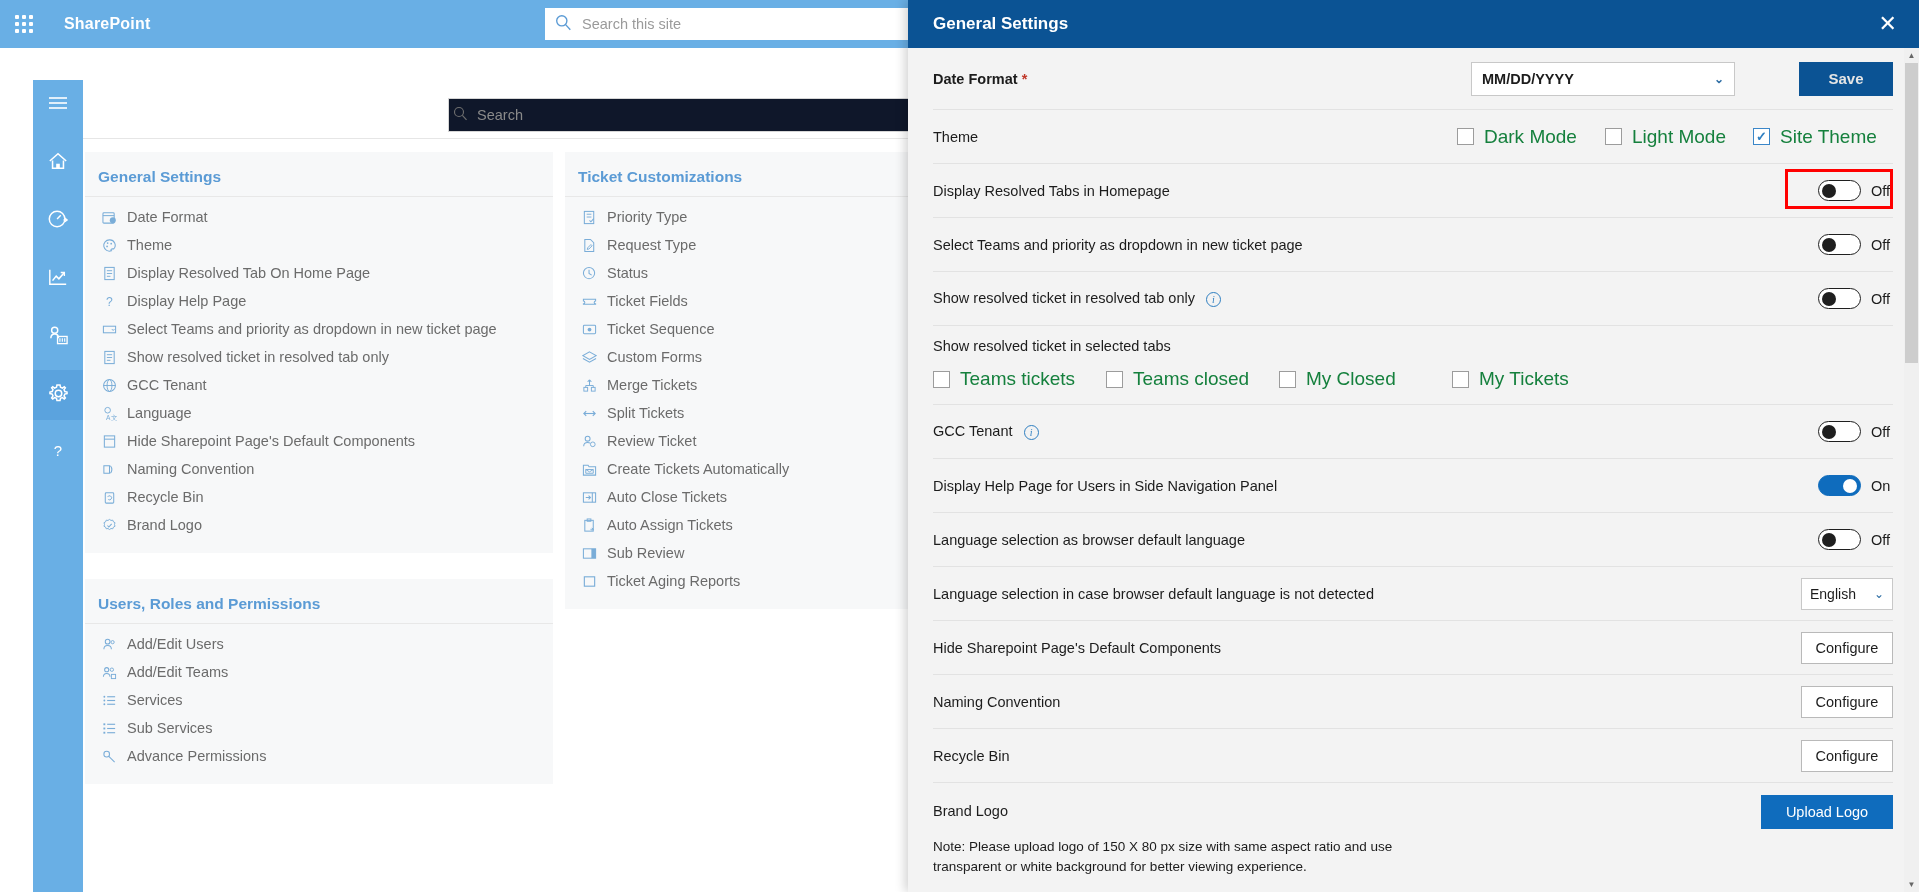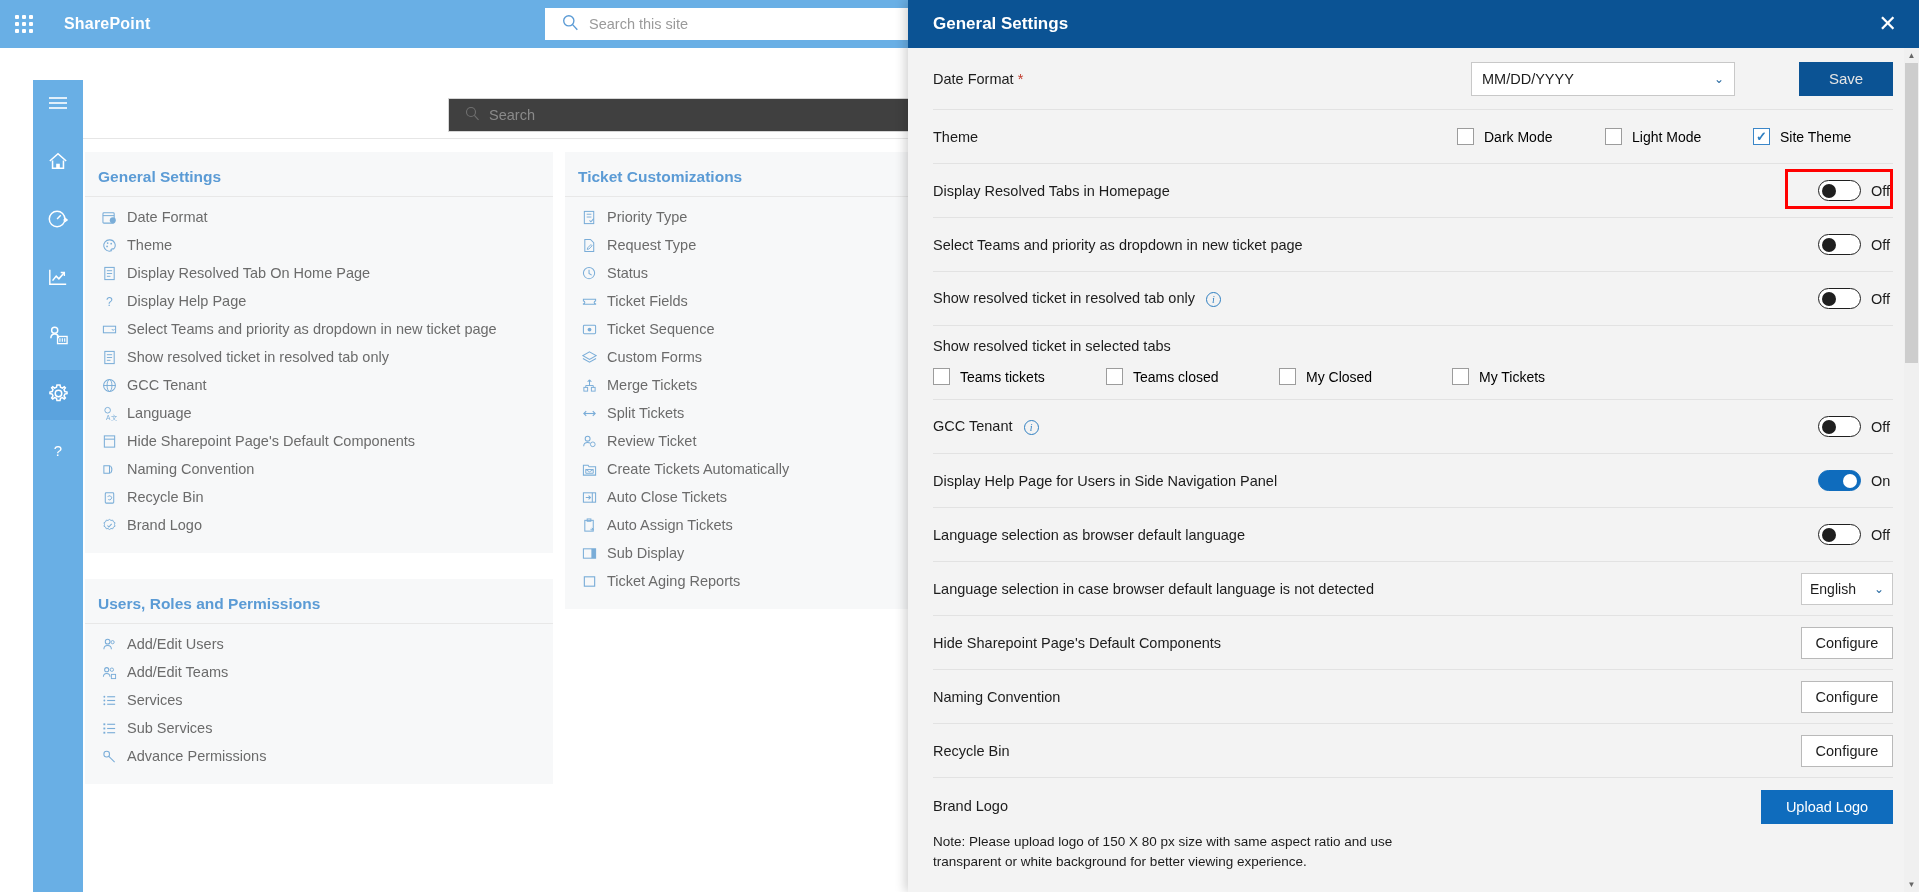--- a/index.html
+++ b/index.html
@@ -16,21 +16,21 @@
   .suitebar {
     position: absolute; top: 0; left: 0; width: 1919px; height: 48px;
     background: #69afe5; display: flex; align-items: center;
   }
   .waffle { width: 48px; height: 48px; display: flex; align-items: center; justify-content: center; cursor: pointer; }
   .waffle-grid { display: grid; grid-template-columns: repeat(3, 4px); grid-template-rows: repeat(3, 4px); gap: 3px; }
   .waffle-grid i { width: 4px; height: 4px; background: #fff; border-radius: 1px; display: block; }
   .suite-title { color: #fff; font-size: 16px; font-weight: bold; margin-left: 16px; letter-spacing: .2px; }
   .suite-search {
     position: absolute; left: 545px; top: 8px; width: 640px; height: 32px;
-    background: #fff; display: flex; align-items: center; padding: 0 17px;
+    background: #fff; display: flex; align-items: center; padding: 0 10px;
   }
   .suite-search .mag { margin-right: 10px; flex: 0 0 auto; }
   .suite-search .ph { color: #9a9a9a; font-size: 14.5px; }
 
   
   .page { position: absolute; top: 48px; left: 0; width: 1919px; height: 844px; background: #fff; }
 
   
   .rail {
     position: absolute; left: 33px; top: 32px; width: 50px; height: 812px;
@@ -40,21 +40,21 @@
     width: 50px; height: 50px; display: flex; align-items: center; justify-content: center;
     cursor: pointer;
   }
   .rail-item.active { background: #5ba3de; }
   .rail-spacer { height: 8px; }
 
   
   .site-search-row { position: absolute; left: 83px; top: 0; width: 1836px; height: 90px; background: #fff; }
   .site-search {
     position: absolute; left: 365px; top: 50px; width: 830px; height: 34px;
-    border: 1px solid #d6d6d6; background: #404040; display: flex; align-items: center; padding: 0 16px;
+    border: 1px solid #d6d6d6; background: #0f172a; display: flex; align-items: center; padding: 0 4px;
   }
   .site-search .ph { color: #8a8a8a; font-size: 14.5px; margin-left: 9px; }
   .rule { position: absolute; left: 83px; top: 90px; width: 1836px; height: 1px; background: #e6e6e6; }
 
   
   .cols { position: absolute; left: 85px; top: 104px; width: 1834px; height: 740px; }
   .col { position: absolute; top: 0; width: 468px; }
   .col1 { left: 0; }
   .col2 { left: 480px; }
 
@@ -88,21 +88,21 @@
     position: absolute; top: 48px; left: 0; width: 1011px; height: 844px;
     padding: 0 26px 0 25px; overflow: hidden;
   }
 
   .row { display: flex; align-items: center; border-bottom: 1px solid #e2e2e2; min-height: 54px; }
   .row:last-child { border-bottom: none; }
   .row-label { font-size: 14.5px; color: #1c1c1c; flex: 1 1 auto; }
   .row-right { display: flex; align-items: center; gap: 10px; flex: 0 0 auto; }
 
   
-  .row-date { min-height: 62px; }
+  .row-date { min-height: 62px; font-weight: bold; }
   .select {
     width: 264px; height: 34px; border: 1px solid #c8c8c8; background: #fff;
     display: flex; align-items: center; justify-content: space-between;
     padding: 0 10px; font-size: 14.5px; color: #1c1c1c; cursor: pointer;
   }
   .chev { color: #2b6ca3; font-size: 12px; }
   .btn-save {
     width: 94px; height: 34px; background: #0b5394; color: #e5e5e5;
     font-size: 15px; display: flex; align-items: center; justify-content: center;
     cursor: pointer; margin-left: 54px; border: none;
@@ -111,21 +111,21 @@
   
   .cbx { display: flex; align-items: center; gap: 10px; cursor: pointer; }
   .box {
     width: 17px; height: 17px; border: 1px solid #9c9c9c; background: #fff;
     display: flex; align-items: center; justify-content: center; flex: 0 0 17px;
   }
   .box.checked { border-color: #3a86c8; }
   .box.checked::after {
     content: "✓"; color: #2f7fc1; font-size: 13px; line-height: 1; font-weight: bold;
   }
-  .cbx-label { font-size: 14px; color: #000000; }
+  .cbx-label { font-size: 19px; color: #15803d; }
 
   
   .toggle {
     width: 43px; height: 21px; border-radius: 11px; position: relative;
     border: 1px solid #1f1f1f; background: #ffffff; cursor: pointer; flex: 0 0 43px;
   }
   .toggle .knob {
     position: absolute; top: 2.5px; left: 3px; width: 14px; height: 14px;
     border-radius: 50%; background: #1f1f1f;
   }
@@ -607,21 +607,21 @@
                 </span>
                 <span>Auto Assign Tickets</span>
               </div>
             <div class="li">
                 <span class="ico">
                   <svg width="15" height="15" viewBox="0 0 16 16">
                     <rect x="1.5" y="3" width="13" height="10" fill="none" stroke="#7aadd8" stroke-width="1.1"></rect>
                     <rect x="10" y="3" width="4.5" height="10" fill="#7aadd8"></rect>
                   </svg>
                 </span>
-                <span>Sub Display</span>
+                <span>Sub Review</span>
               </div>
             <div class="li">
                 <span class="ico">
                   <svg width="15" height="15" viewBox="0 0 16 16">
                     <rect x="2.5" y="3" width="11" height="10" fill="none" stroke="#7aadd8" stroke-width="1.2"></rect>
                   </svg>
                 </span>
                 <span>Ticket Aging Reports</span>
               </div>
           </div>

